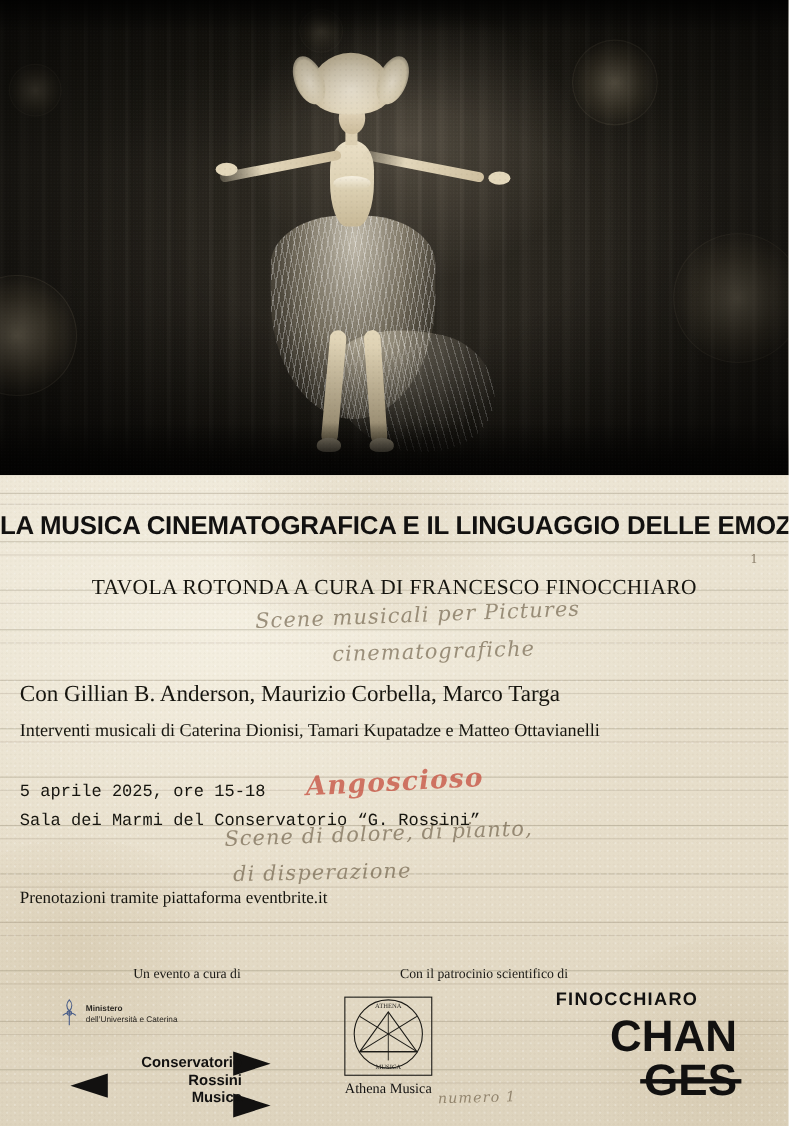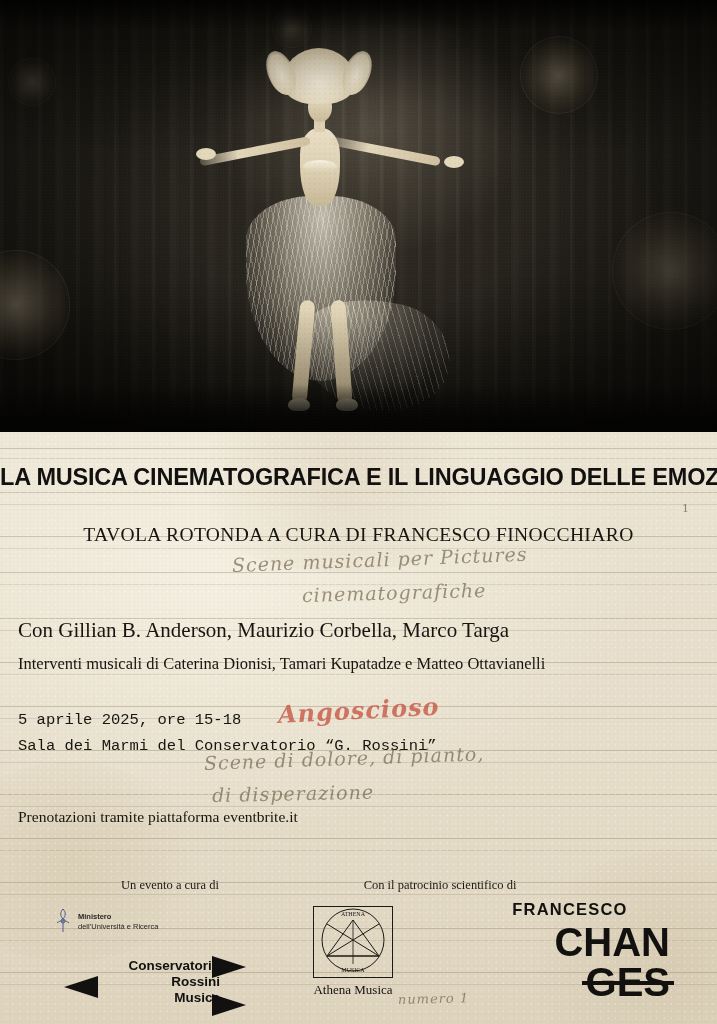--- a/index.html
+++ b/index.html
@@ -467,21 +467,21 @@
         <div class="min-emblem">
           <svg width="18" height="26" viewBox="0 0 18 26">
             <path d="M9 1 C6 4 6 8 9 11 C12 8 12 4 9 1 Z" fill="none" stroke="#4a5e8a" stroke-width="1"></path>
             <path d="M9 11 L9 24" stroke="#4a5e8a" stroke-width="1"></path>
             <path d="M3 15 C6 12 12 12 15 15" fill="none" stroke="#4a5e8a" stroke-width="1"></path>
             <circle cx="9" cy="13" r="2" fill="none" stroke="#4a5e8a" stroke-width="1"></circle>
           </svg>
         </div>
         <div class="min-text">
           <b>Ministero</b><br>
-          <span>dell’Università e Ricerca</span>
+          <span>dell’Università e Caterina</span>
         </div>
       </div>
 
       <div class="cons">
         <div class="tri right" style="left:140px; top:2px;"></div>
         <div class="tri left" style="left:-8px; top:22px;"></div>
         <div class="tri right" style="left:140px; top:40px;"></div>
         <div class="cons-text">
           <div>Conservatorio</div>
           <div>Rossini</div>
@@ -498,21 +498,21 @@
           <path d="M72 50 L20 18" stroke="#1b1a16" stroke-width="1"></path>
           <path d="M20 50 L72 50" stroke="#1b1a16" stroke-width="1"></path>
           <path d="M46 14 L46 58" stroke="#1b1a16" stroke-width="0.8"></path>
           <text x="46" y="10" font-family="Liberation Serif, serif" font-size="6" text-anchor="middle" fill="#1b1a16">ATHENA</text>
           <text x="46" y="66" font-family="Liberation Serif, serif" font-size="6" text-anchor="middle" fill="#1b1a16">MUSICA</text>
         </svg>
         <div class="athena-name">Athena Musica</div>
       </div>
 
       <div class="changes">
-        <div class="changes-top">FRANCESCO</div>
+        <div class="changes-top">FINOCCHIARO</div>
         <div class="changes-main">
           <div>CHAN</div>
           <div class="l2row">
             <span>GES</span>
             <span class="strike"></span>
           </div>
         </div>
       </div>
     </div>
 

